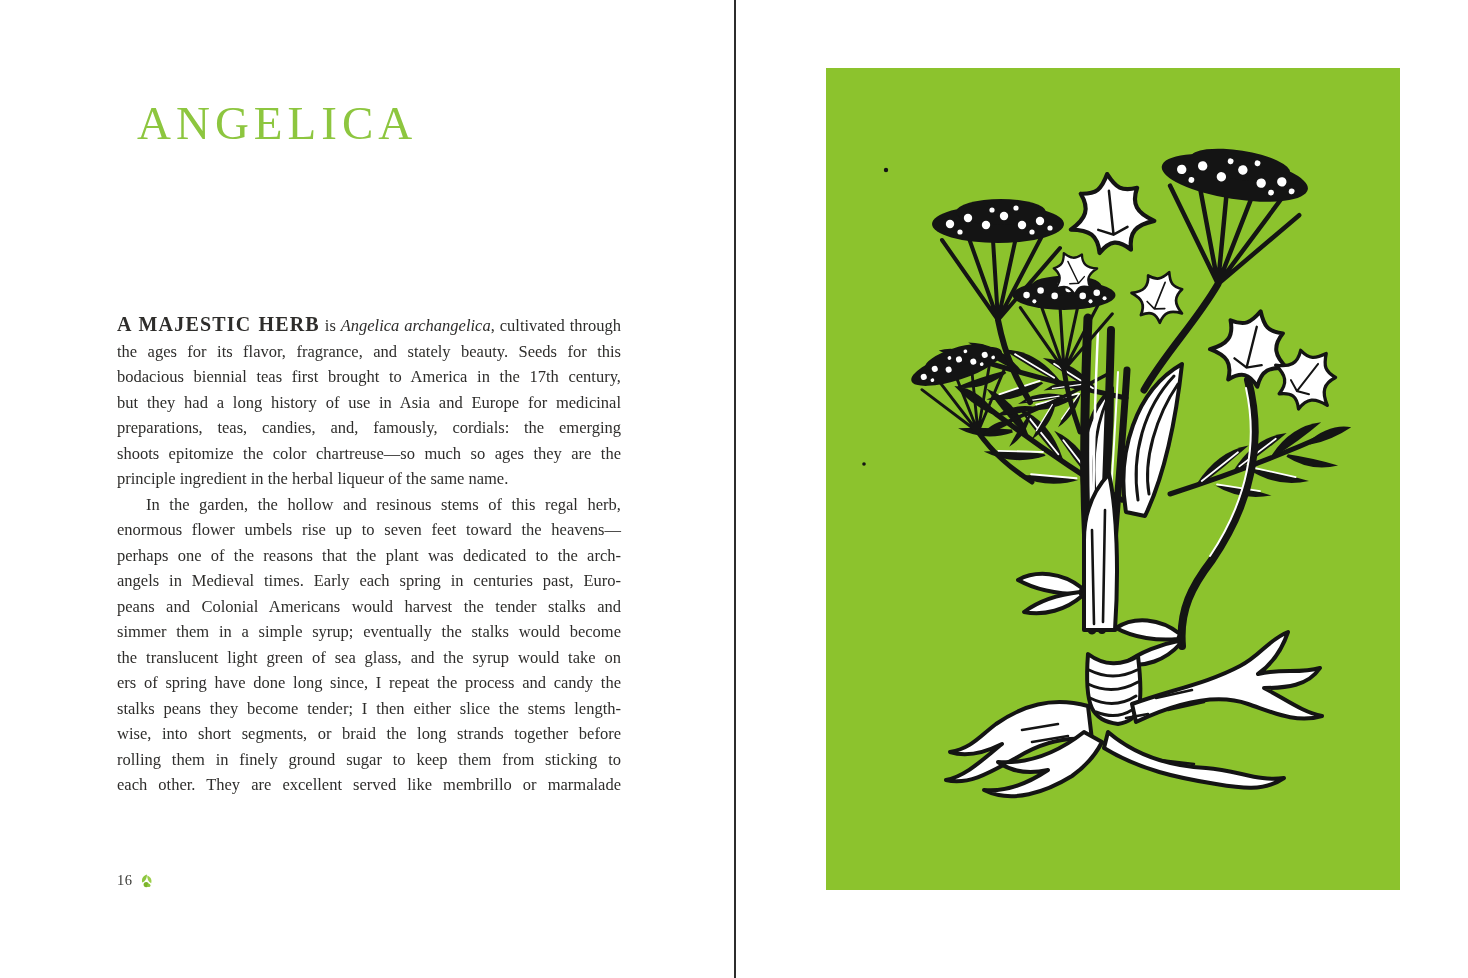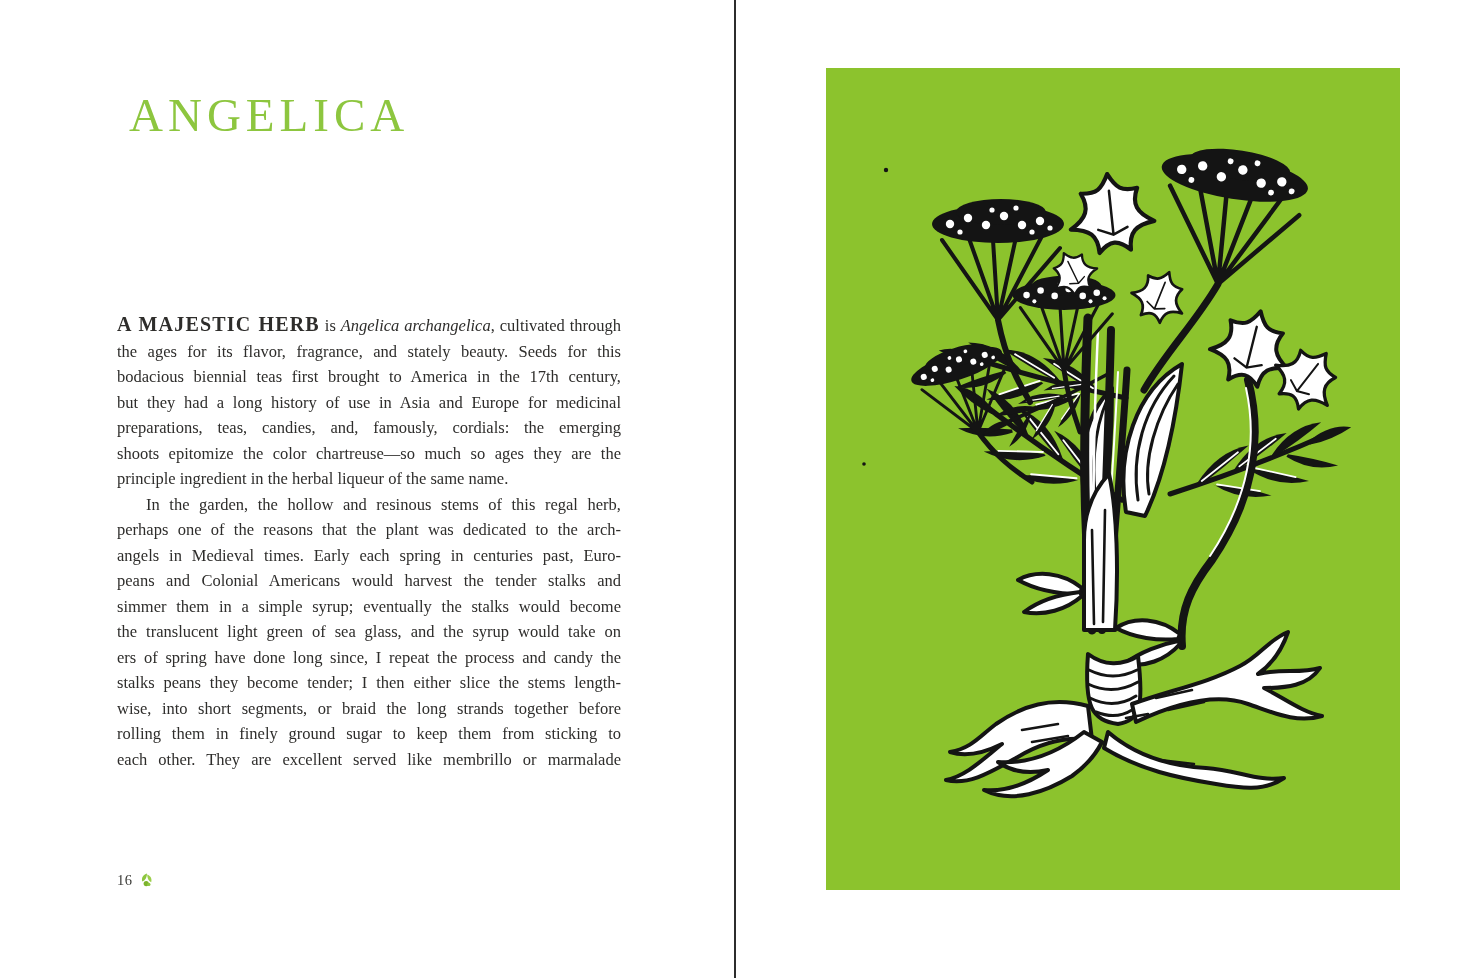--- a/index.html
+++ b/index.html
@@ -7,37 +7,37 @@
     position:relative; width:1468px; height:978px; margin:0 auto;
     background:var(--paper,#ffffff); overflow:hidden;
     font-family:"Liberation Serif", serif;
   }
   .gutter-line {
     position:absolute; left:734px; top:0; width:1.5px; height:100%;
     background:var(--gutter,#2c2c2c);
   }
   
   .chapter-title {
-    position:absolute; left:121px; top:84px; margin:8px;
+    position:absolute; left:121px; top:84px; margin:16px;
     font-size:47px; font-weight:400; letter-spacing:5px; line-height:1;
     color:var(--accent,#8dc63f);
   }
   .textblock {
     position:absolute; left:117px; top:312px; width:504px;
     color:var(--ink-text,#2e2d2b);
     font-size:16.5px; line-height:25.5px;
   }
   .line { text-align:justify; text-align-last:justify; }
   .line.no-j { text-align-last:left; }
   .line.indent { text-indent:29px; }
   .lead { font-weight:700; letter-spacing:1.2px; font-size:20px; }
   .latin { font-style:italic; }
   .page-footer {
     position:absolute; left:117px; top:872px;
-    display:flex; align-items:flex-start; gap:6px;
+    display:flex; align-items:flex-end; gap:6px;
   }
   .page-number { font-size:14.5px; color:#3a3a36; letter-spacing:0.5px; }
   .sprig { display:block; }
   
   .green-panel {
     position:absolute; left:826px; top:68px; width:574px; height:822px;
     background:var(--panel,#8cc32d);
   }
   .woodcut { display:block; width:100%; height:100%; }
   .woodcut .k  { fill:var(--inkk,#141414); stroke:none; }
@@ -64,20 +64,21 @@
             <div class="line">bodacious biennial teas first brought to America in the 17th century,</div>
             <div class="line">but they had a long history of use in Asia and Europe for medicinal</div>
             <div class="line">preparations, teas, candies, and, famously, cordials: the emerging</div>
             <div class="line">shoots epitomize the color chartreuse—so much so ages they are the</div>
             <div class="line no-j">principle ingredient in the herbal liqueur of the same name.</div>
           </div>
       </div>
       <div class="para">
         <div>
             <div class="line indent">In the garden, the hollow and resinous stems of this regal herb,</div>
+            <div class="line">enormous flower umbels rise up to seven feet toward the heavens—</div>
             <div class="line">perhaps one of the reasons that the plant was dedicated to the arch-</div>
             <div class="line">angels in Medieval times. Early each spring in centuries past, Euro-</div>
             <div class="line">peans and Colonial Americans would harvest the tender stalks and</div>
             <div class="line">simmer them in a simple syrup; eventually the stalks would become</div>
             <div class="line">the translucent light green of sea glass, and the syrup would take on</div>
             <div class="line">ers of spring have done long since, I repeat the process and candy the</div>
             <div class="line">stalks peans they become tender; I then either slice the stems length-</div>
             <div class="line">wise, into short segments, or braid the long strands together before</div>
             <div class="line">rolling them in finely ground sugar to keep them from sticking to</div>
             <div class="line">each other. They are excellent served like membrillo or marmalade</div>

